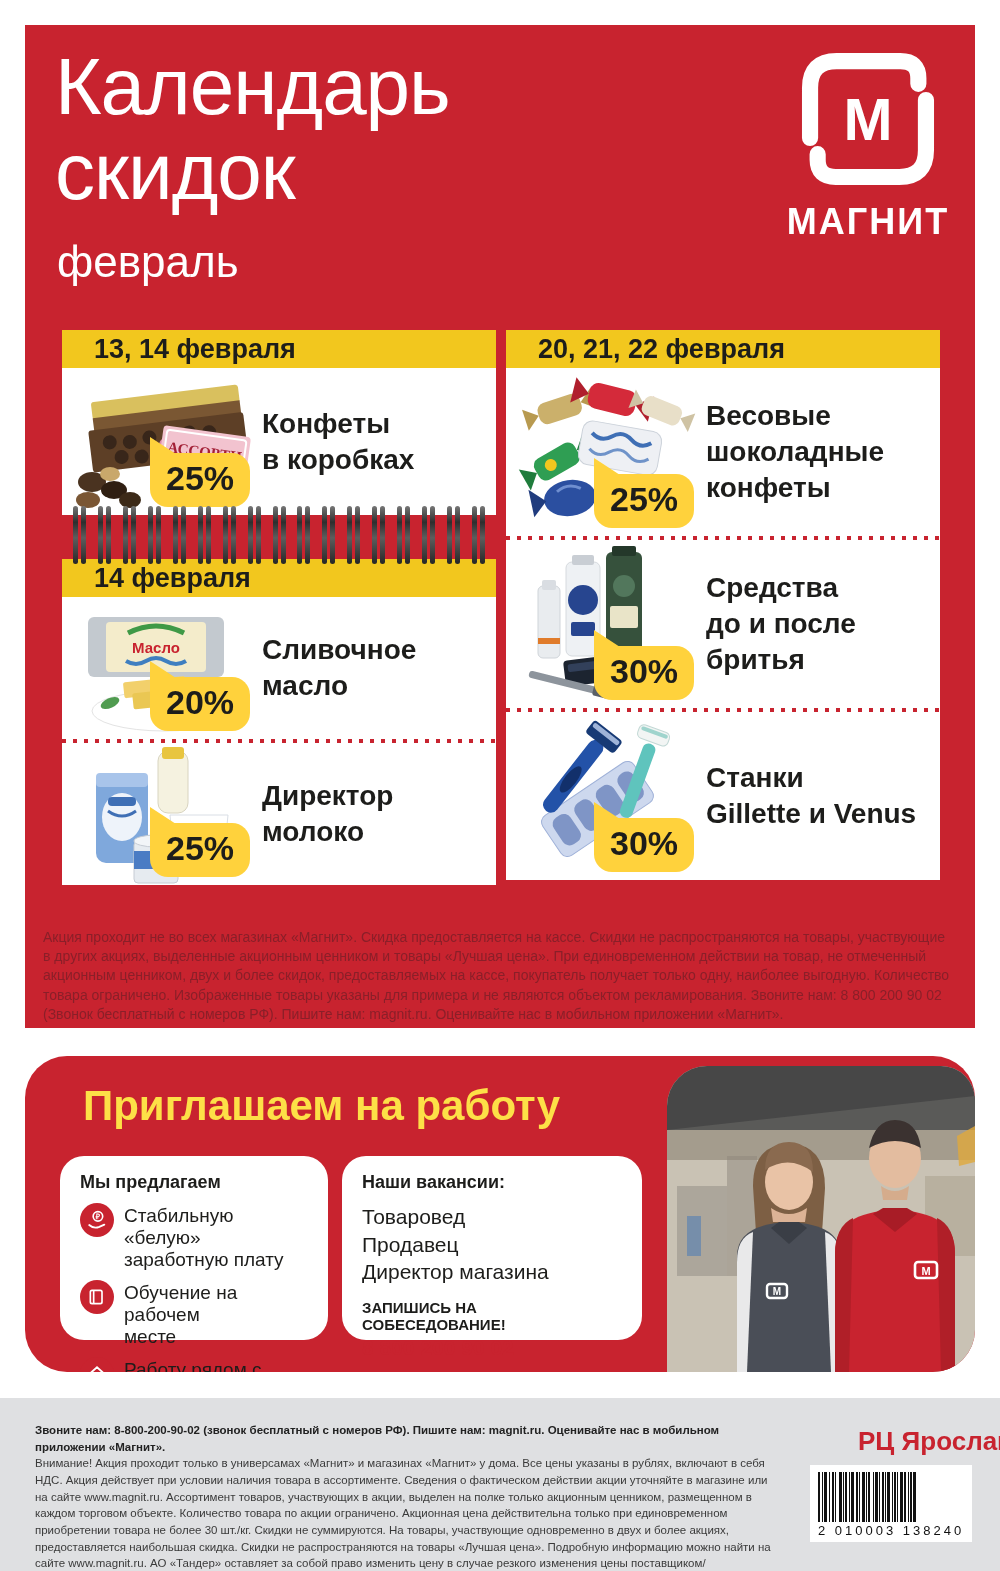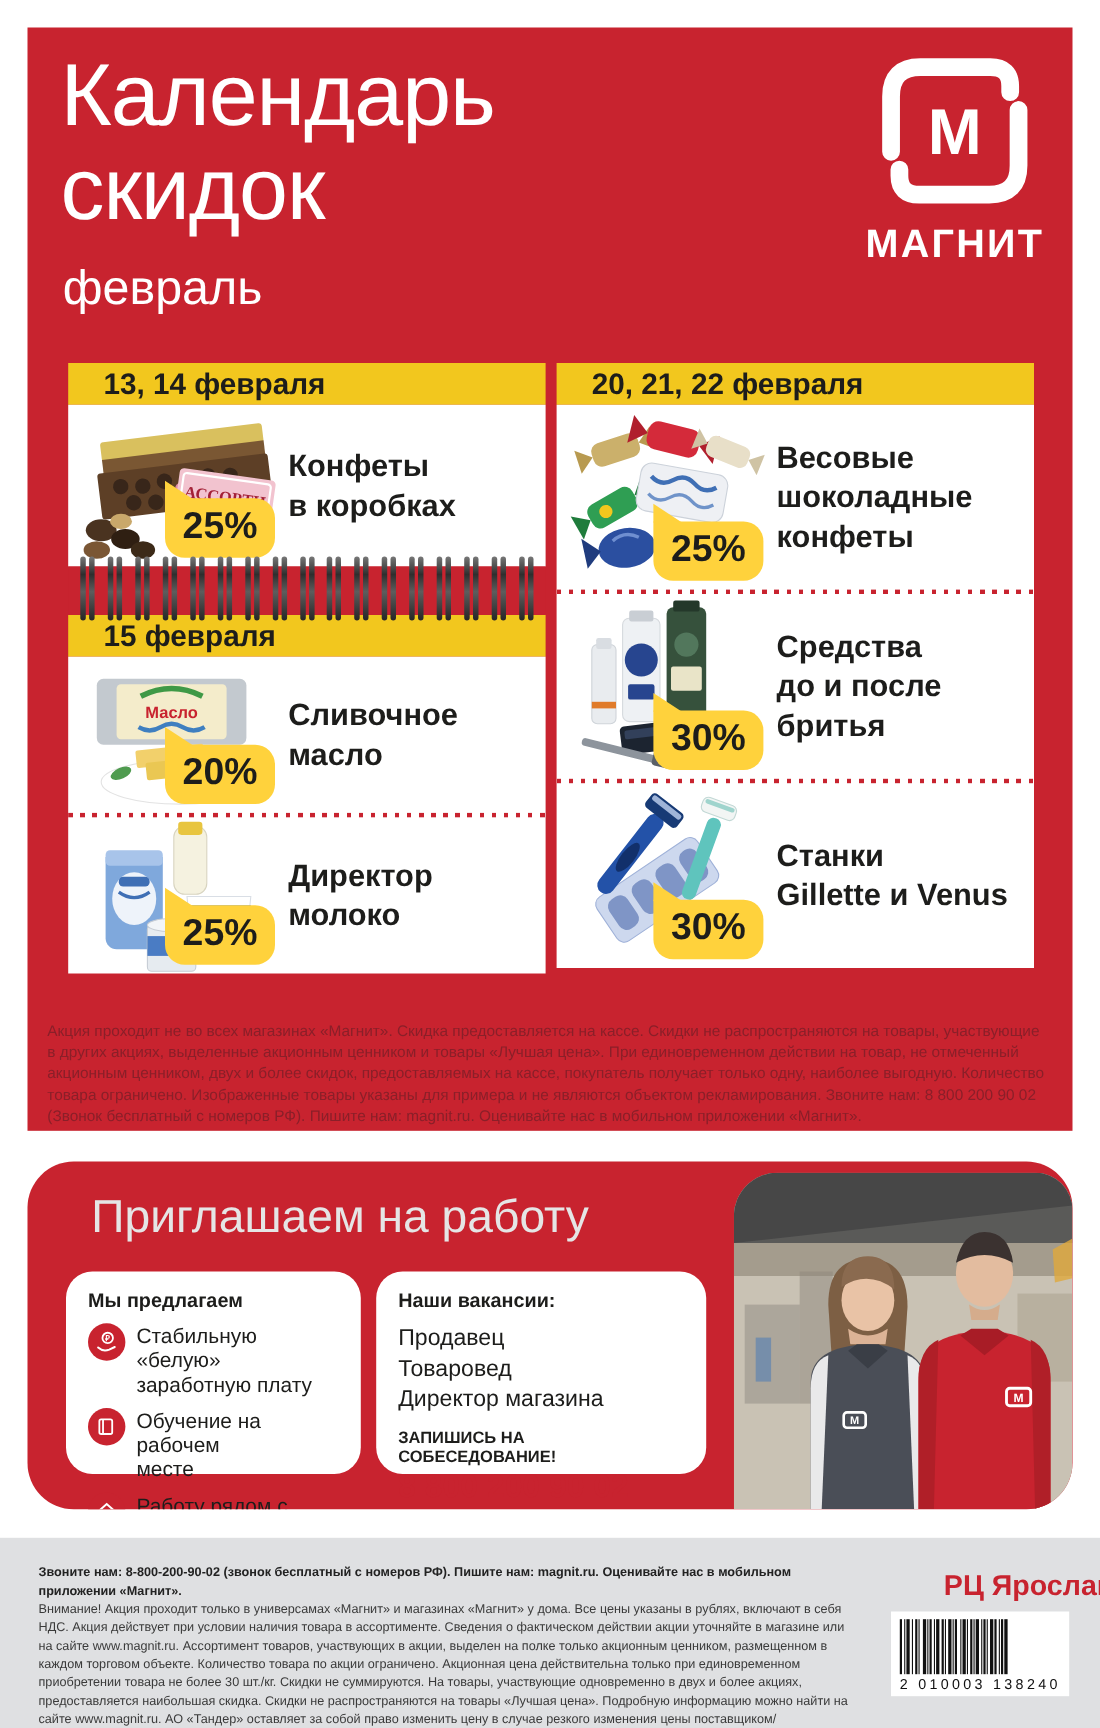--- a/index.html
+++ b/index.html
@@ -39,33 +39,33 @@
   .ring::before,.ring::after{content:"";position:absolute;top:0;bottom:0;width:5px;border-radius:3px;
         background:linear-gradient(180deg,#777 0%,#2e2e2e 28%,#5d5d5d 55%,#262626 100%);}
   .ring::before{left:1px}.ring::after{right:1px}
 
   .disclaimer{position:absolute;left:18px;top:903px;width:908px;color:#8A1F29;
               font-size:14px;line-height:1.37;}
 
   
   .job-panel{position:absolute;left:25px;top:1056px;width:950px;height:316px;background:#C8232F;
              border-radius:42px;overflow:hidden;}
-  .job-title{position:absolute;left:58px;top:26px;color:#e5e5e5;font-weight:normal;font-size:42px;}
+  .job-title{position:absolute;left:58px;top:26px;color:#fde047;font-weight:bold;font-size:42px;}
   .job-cards{position:absolute;left:35px;top:100px;display:flex;gap:14px;}
   .job-card{background:#fff;border-radius:24px;height:184px;padding:16px 20px;box-sizing:border-box;}
   .job-card.offer{width:268px;}
   .job-card.vacancy{width:300px;}
   .job-card h3{margin:0 0 10px 0;font-size:18px;font-weight:bold;}
   .offer-item{display:flex;gap:10px;margin-bottom:9px;align-items:flex-start;}
   .offer-icon{flex:none;width:34px;height:34px;border-radius:50%;background:#C8232F;
               display:flex;align-items:center;justify-content:center;}
   .offer-text{font-size:19px;line-height:1.16;white-space:pre-line;padding-top:2px;}
   .vacancy-item{font-size:21px;line-height:1.32;}
   .vacancy-cta{font-size:15px;font-weight:bold;margin-top:13px;}
-  .vacancy-phone{font-size:29px;font-weight:bold;color:#C8232F;margin-top:3px;}
+  .vacancy-phone{font-size:21px;font-weight:bold;color:#C8232F;margin-top:3px;}
   .photo{position:absolute;right:0;top:10px;bottom:0;width:308px;border-radius:40px 34px 0 0;overflow:hidden;}
 
   
   .footer{position:absolute;left:0;top:1398px;width:1000px;height:173px;background:#DFE0E2;}
   .footer-text{position:absolute;left:35px;top:24px;width:748px;color:#3a3a3a;font-size:11.5px;line-height:1.45;}
   .footer-text .bold{font-weight:bold;color:#222;}
   .footer-right{position:absolute;left:810px;top:28px;width:156px;text-align:center;}
   .dc-label{color:#C8232F;font-weight:bold;font-size:26px;white-space:nowrap;margin-left:48px;}
   .barcode-box{margin-top:8px;background:#fff;padding:7px 8px 4px;display:inline-block;}
   .bars{display:flex;align-items:stretch;height:50px;width:132px;}
@@ -156,21 +156,21 @@
               <span class="ring"></span>
               <span class="ring"></span>
               <span class="ring"></span>
               <span class="ring"></span>
               <span class="ring"></span>
               <span class="ring"></span>
               <span class="ring"></span>
             </div>
         </div>
 
-        <div class="date-header">15 февраля</div>
+        <div class="date-header">14 февраля</div>
         <div class="card">
           <div class="product h142">
             <div class="product-img">
               <svg width="192" height="140" viewBox="0 0 192 140">
                 <rect x="22" y="18" width="136" height="60" rx="6" fill="#c3c9cf"></rect>
                 <rect x="40" y="23" width="100" height="50" rx="4" fill="#f4eccb"></rect>
                 <path d="M62 34 q28 -14 56 0" stroke="#3f9946" stroke-width="5" fill="none"></path>
                 <text x="90" y="54" text-anchor="middle" fill="#c8232f" font-size="15" font-weight="bold" font-family="Liberation Sans, sans-serif">Масло</text>
                 <path d="M60 62 q10 6 20 0 q10 -6 20 0 q10 6 20 0" stroke="#3f7fc0" stroke-width="4" fill="none"></path>
                 <ellipse cx="98" cy="112" rx="72" ry="20" fill="#ffffff" stroke="#e3e3e3"></ellipse>
@@ -359,22 +359,22 @@
               <path d="M6.5 11 V19 h11 V11" fill="none" stroke="#fff" stroke-width="2.2"></path>
               <rect x="10.4" y="14" width="3.2" height="5" fill="#fff"></rect>
             </svg>
           </span>
           <span class="offer-text">Работу рядом с домом</span>
         </div>
       </div>
 
       <div class="job-card vacancy">
         <h3>Наши вакансии:</h3>
+        <div class="vacancy-item">Товаровед</div>
         <div class="vacancy-item">Продавец</div>
-        <div class="vacancy-item">Товаровед</div>
         <div class="vacancy-item">Директор магазина</div>
         <div class="vacancy-cta">ЗАПИШИСЬ НА СОБЕСЕДОВАНИЕ!</div>
         <div class="vacancy-phone">8 800 200 90 02</div>
       </div>
     </div>
 
     <div class="photo">
       <svg width="308" height="306" viewBox="0 0 308 306" preserveAspectRatio="none">
         <rect width="308" height="306" fill="#c9c2b4"></rect>
         <rect width="308" height="64" fill="#474747"></rect>

